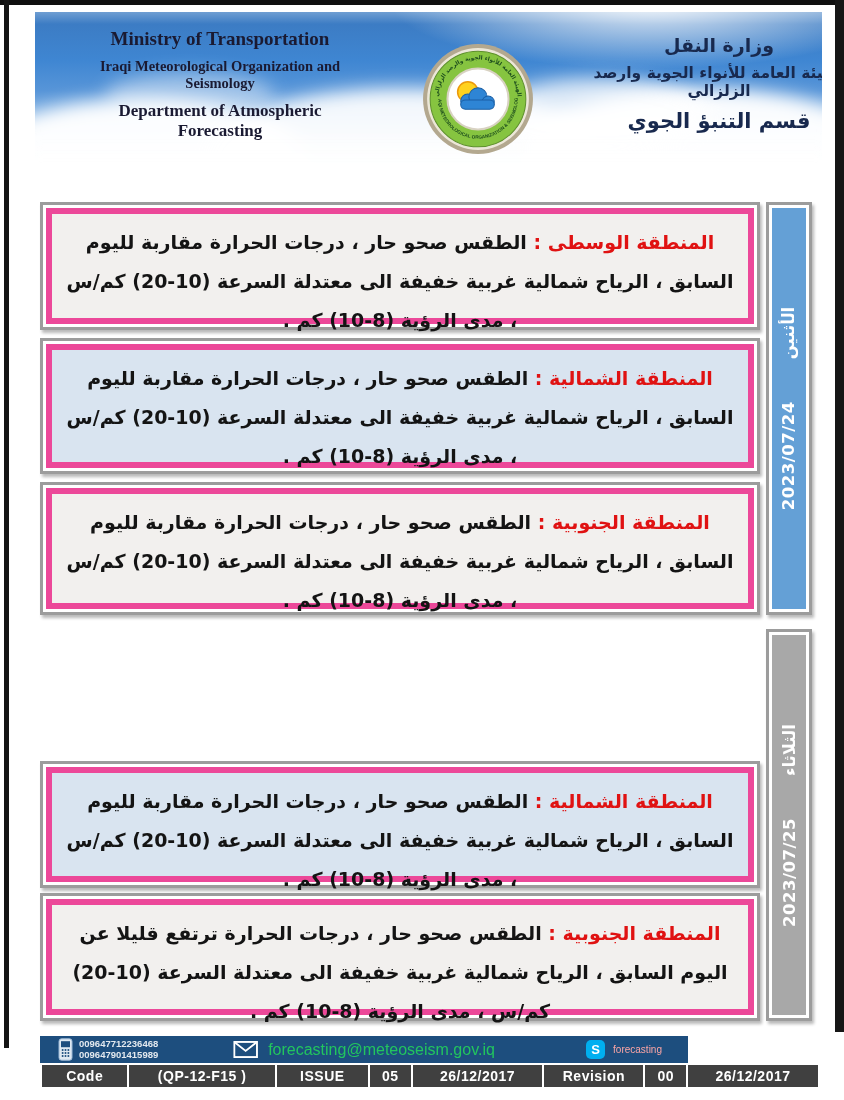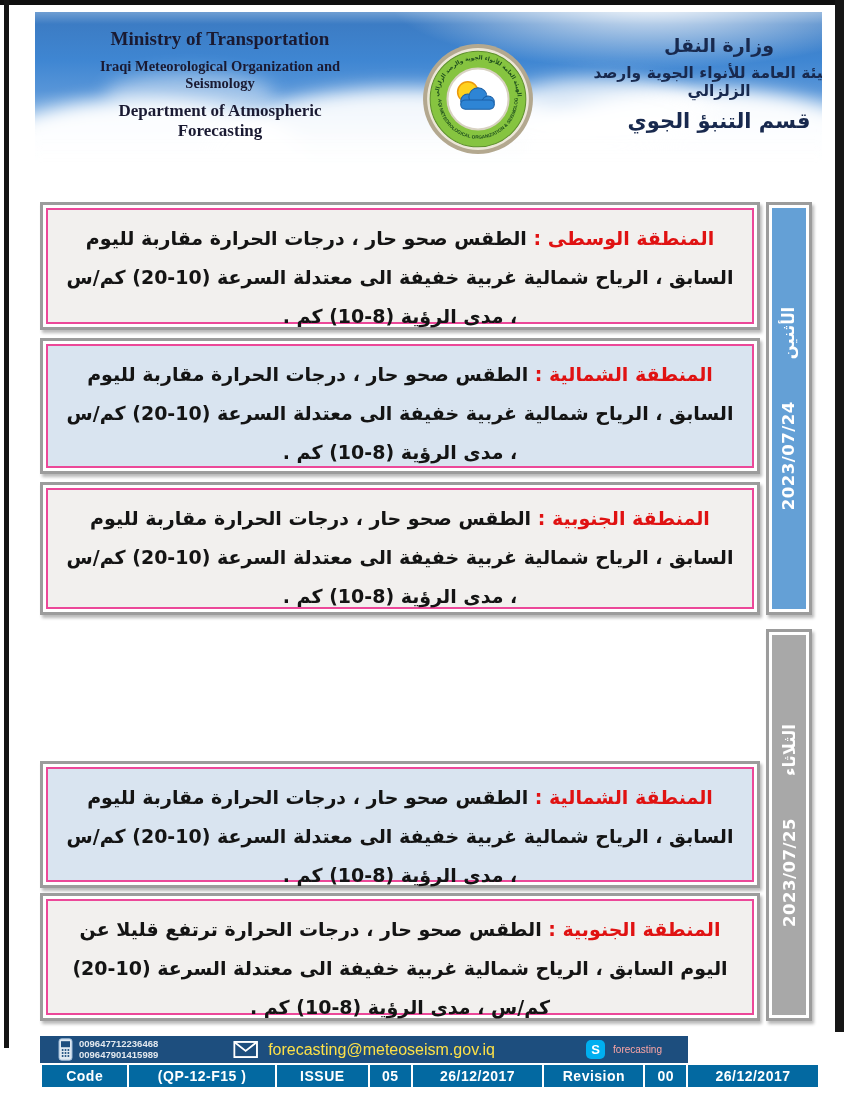--- a/index.html
+++ b/index.html
@@ -37,45 +37,45 @@
   .hdr-ar .a1{font-size:19px;margin-bottom:8px;}
   .hdr-ar .a2{font-size:15.5px;margin-bottom:9px;}
   .hdr-ar .a3{font-size:21px;}
 
   .logo{position:absolute;left:386px;top:30px;width:114px;height:114px;}
 
   
   .fbox{position:absolute;left:40px;width:720px;box-sizing:border-box;
         border:3px solid #9c9c9c;background:#ffffff;padding:3px;
         box-shadow:2px 3px 3px rgba(0,0,0,.28);}
-  .fbox-inner{height:100%;box-sizing:border-box;border:2px solid #ec4899;padding:9px 14px 0 14px;}
+  .fbox-inner{height:100%;box-sizing:border-box;border:6px solid #ec4899;padding:9px 14px 0 14px;}
   .fbox p{margin:0;direction:rtl;text-align:center;font-size:19px;font-weight:bold;
           line-height:2.05;color:#141414;}
   .region{color:#e01212;}
 
   .strip{position:absolute;left:766px;width:46px;box-sizing:border-box;
          border:3px solid #9c9c9c;background:#ffffff;padding:3px;
          box-shadow:2px 3px 3px rgba(0,0,0,.28);}
   .strip-inner{height:100%;display:flex;align-items:center;justify-content:center;}
   .strip-text{transform:rotate(-90deg);white-space:nowrap;display:flex;direction:rtl;gap:42px;
               color:#ffffff;font-weight:bold;font-size:16.5px;letter-spacing:.5px;}
 
   
   .footer-band{position:absolute;left:40px;top:1036px;width:648px;height:27px;background:#1d4e7e;}
   .phone-group{position:absolute;left:18px;top:2px;display:flex;gap:6px;align-items:center;}
   .phone-nums{color:#e3e9ef;font-size:9.5px;line-height:1.15;font-weight:bold;}
   .email-group{position:absolute;left:50%;top:0;height:27px;transform:translateX(-50%);
                display:flex;align-items:center;gap:10px;}
-  .email-text{color:#fde047;font-size:16px;}
+  .email-text{color:#22c55e;font-size:16px;}
   .skype-group{position:absolute;right:26px;top:0;height:27px;display:flex;align-items:center;gap:8px;}
   .skype-badge{width:19px;height:19px;border-radius:5px;background:#00aff0;color:#fff;
                display:flex;align-items:center;justify-content:center;font-size:13px;font-weight:bold;}
   .skype-label{color:#fca5a5;font-size:10px;}
 
-  .doc-table{position:absolute;left:40px;top:1063px;width:780px;height:26px;background:#0369a1;
+  .doc-table{position:absolute;left:40px;top:1063px;width:780px;height:26px;background:#404040;
              border:2px solid #ffffff;box-sizing:border-box;display:flex;}
   .doc-table .cell{display:flex;align-items:center;justify-content:center;color:#ffffff;
                    font-weight:bold;font-size:14px;letter-spacing:.5px;border-left:2px solid #ffffff;
                    box-sizing:border-box;white-space:nowrap;overflow:hidden;}
   .doc-table .cell:first-child{border-left:none;}
   .c0{width:11%;}.c1{width:19%;}.c2{width:12%;}.c3{width:5.5%;}.c4{width:17%;}
   .c5{width:13%;}.c6{width:5.5%;}.c7{width:17%;}
 </style>
 </head>
 <body>

